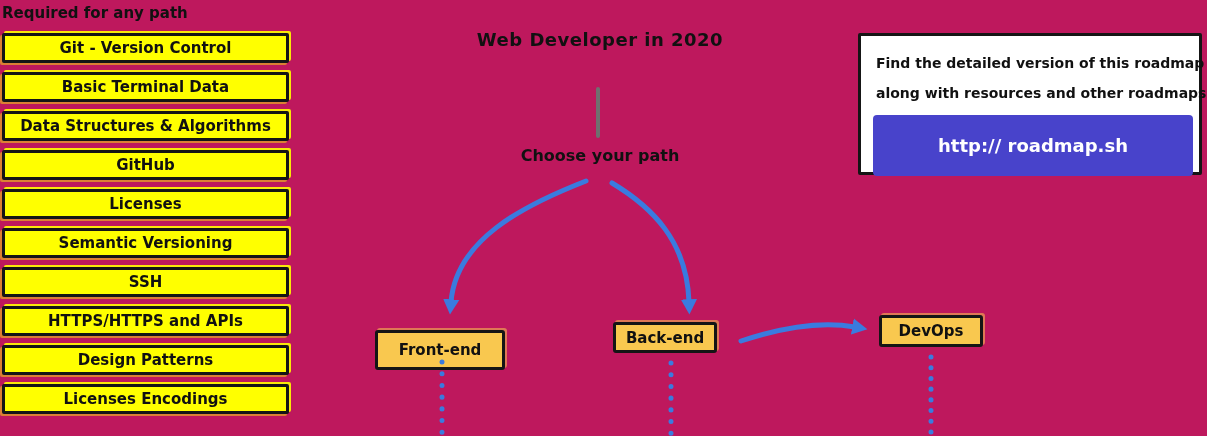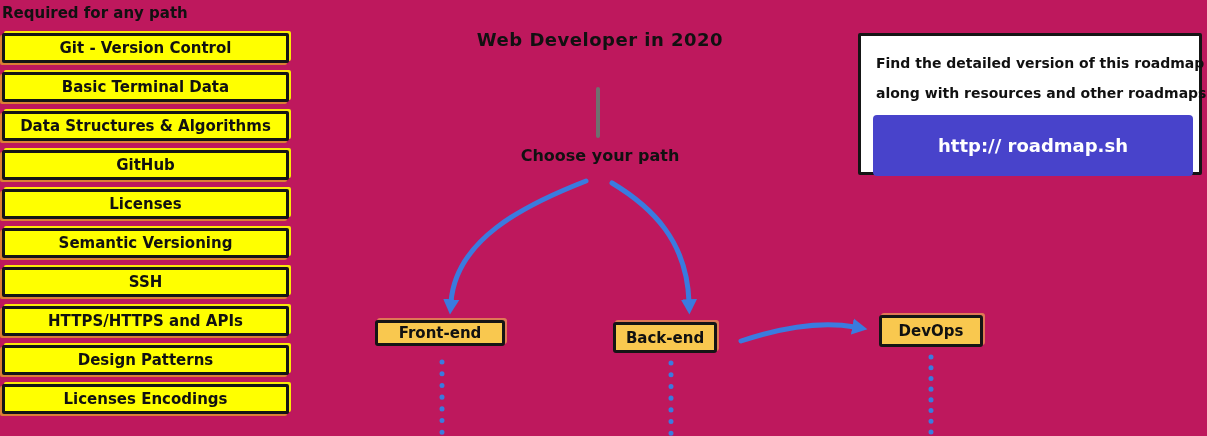--- a/index.html
+++ b/index.html
@@ -44,21 +44,21 @@
     font-size:16px;font-weight:bold;white-space:nowrap;
   }
   .path-node{
     position:absolute;box-sizing:border-box;
     border:3px solid var(--ink);border-radius:3px;
     background:var(--node-orange);
     display:flex;align-items:center;justify-content:center;
     font-size:15px;font-weight:bold;white-space:nowrap;
     box-shadow:2px -2px 0 rgba(249,200,79,.55);
   }
-  .node-frontend{left:375px;top:320px;width:130px;height:26px;}
+  .node-frontend{left:375px;top:330px;width:130px;height:40px;}
   .node-backend{left:613px;top:322px;width:104px;height:31px;}
   .node-devops{left:879px;top:315px;width:104px;height:32px;}
   
   .info-box{
     position:absolute;left:858px;top:33px;width:344px;height:142px;
     box-sizing:border-box;border:3px solid var(--ink);border-radius:2px;background:#fff;
   }
   .info-text{
     padding:12px 0 0 15px;font-size:14px;font-weight:bold;line-height:30px;white-space:nowrap;
   }

